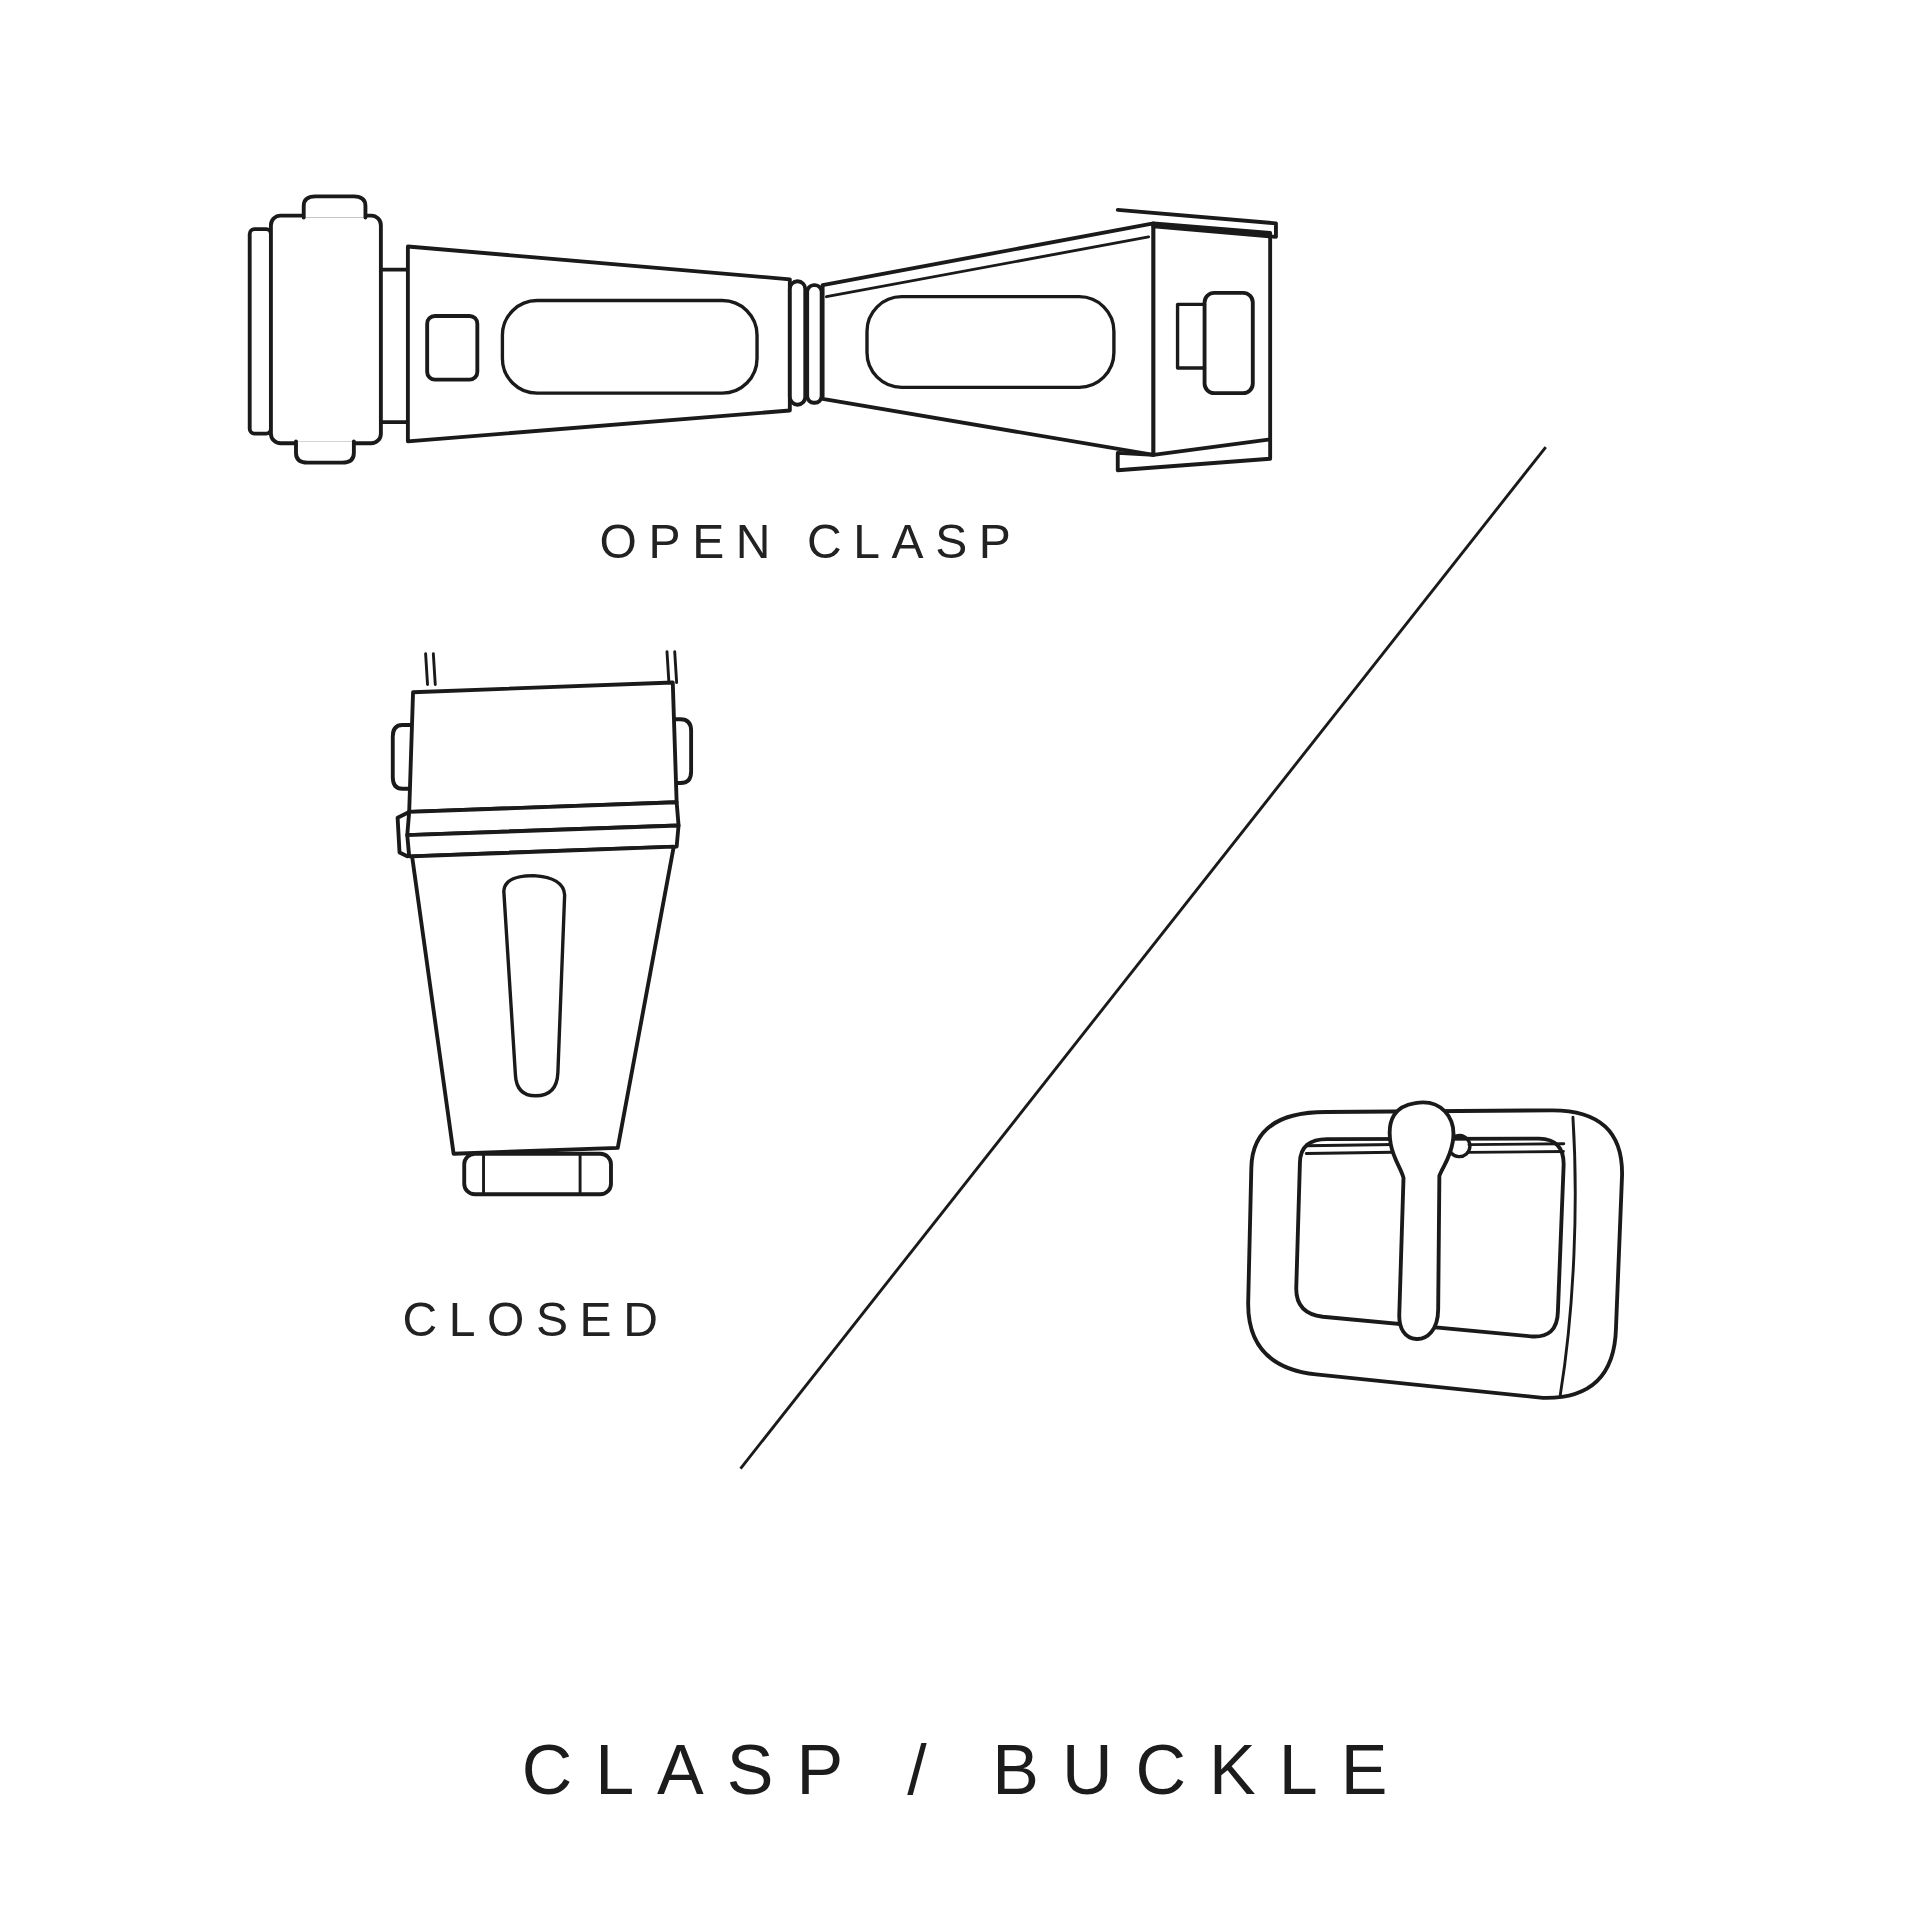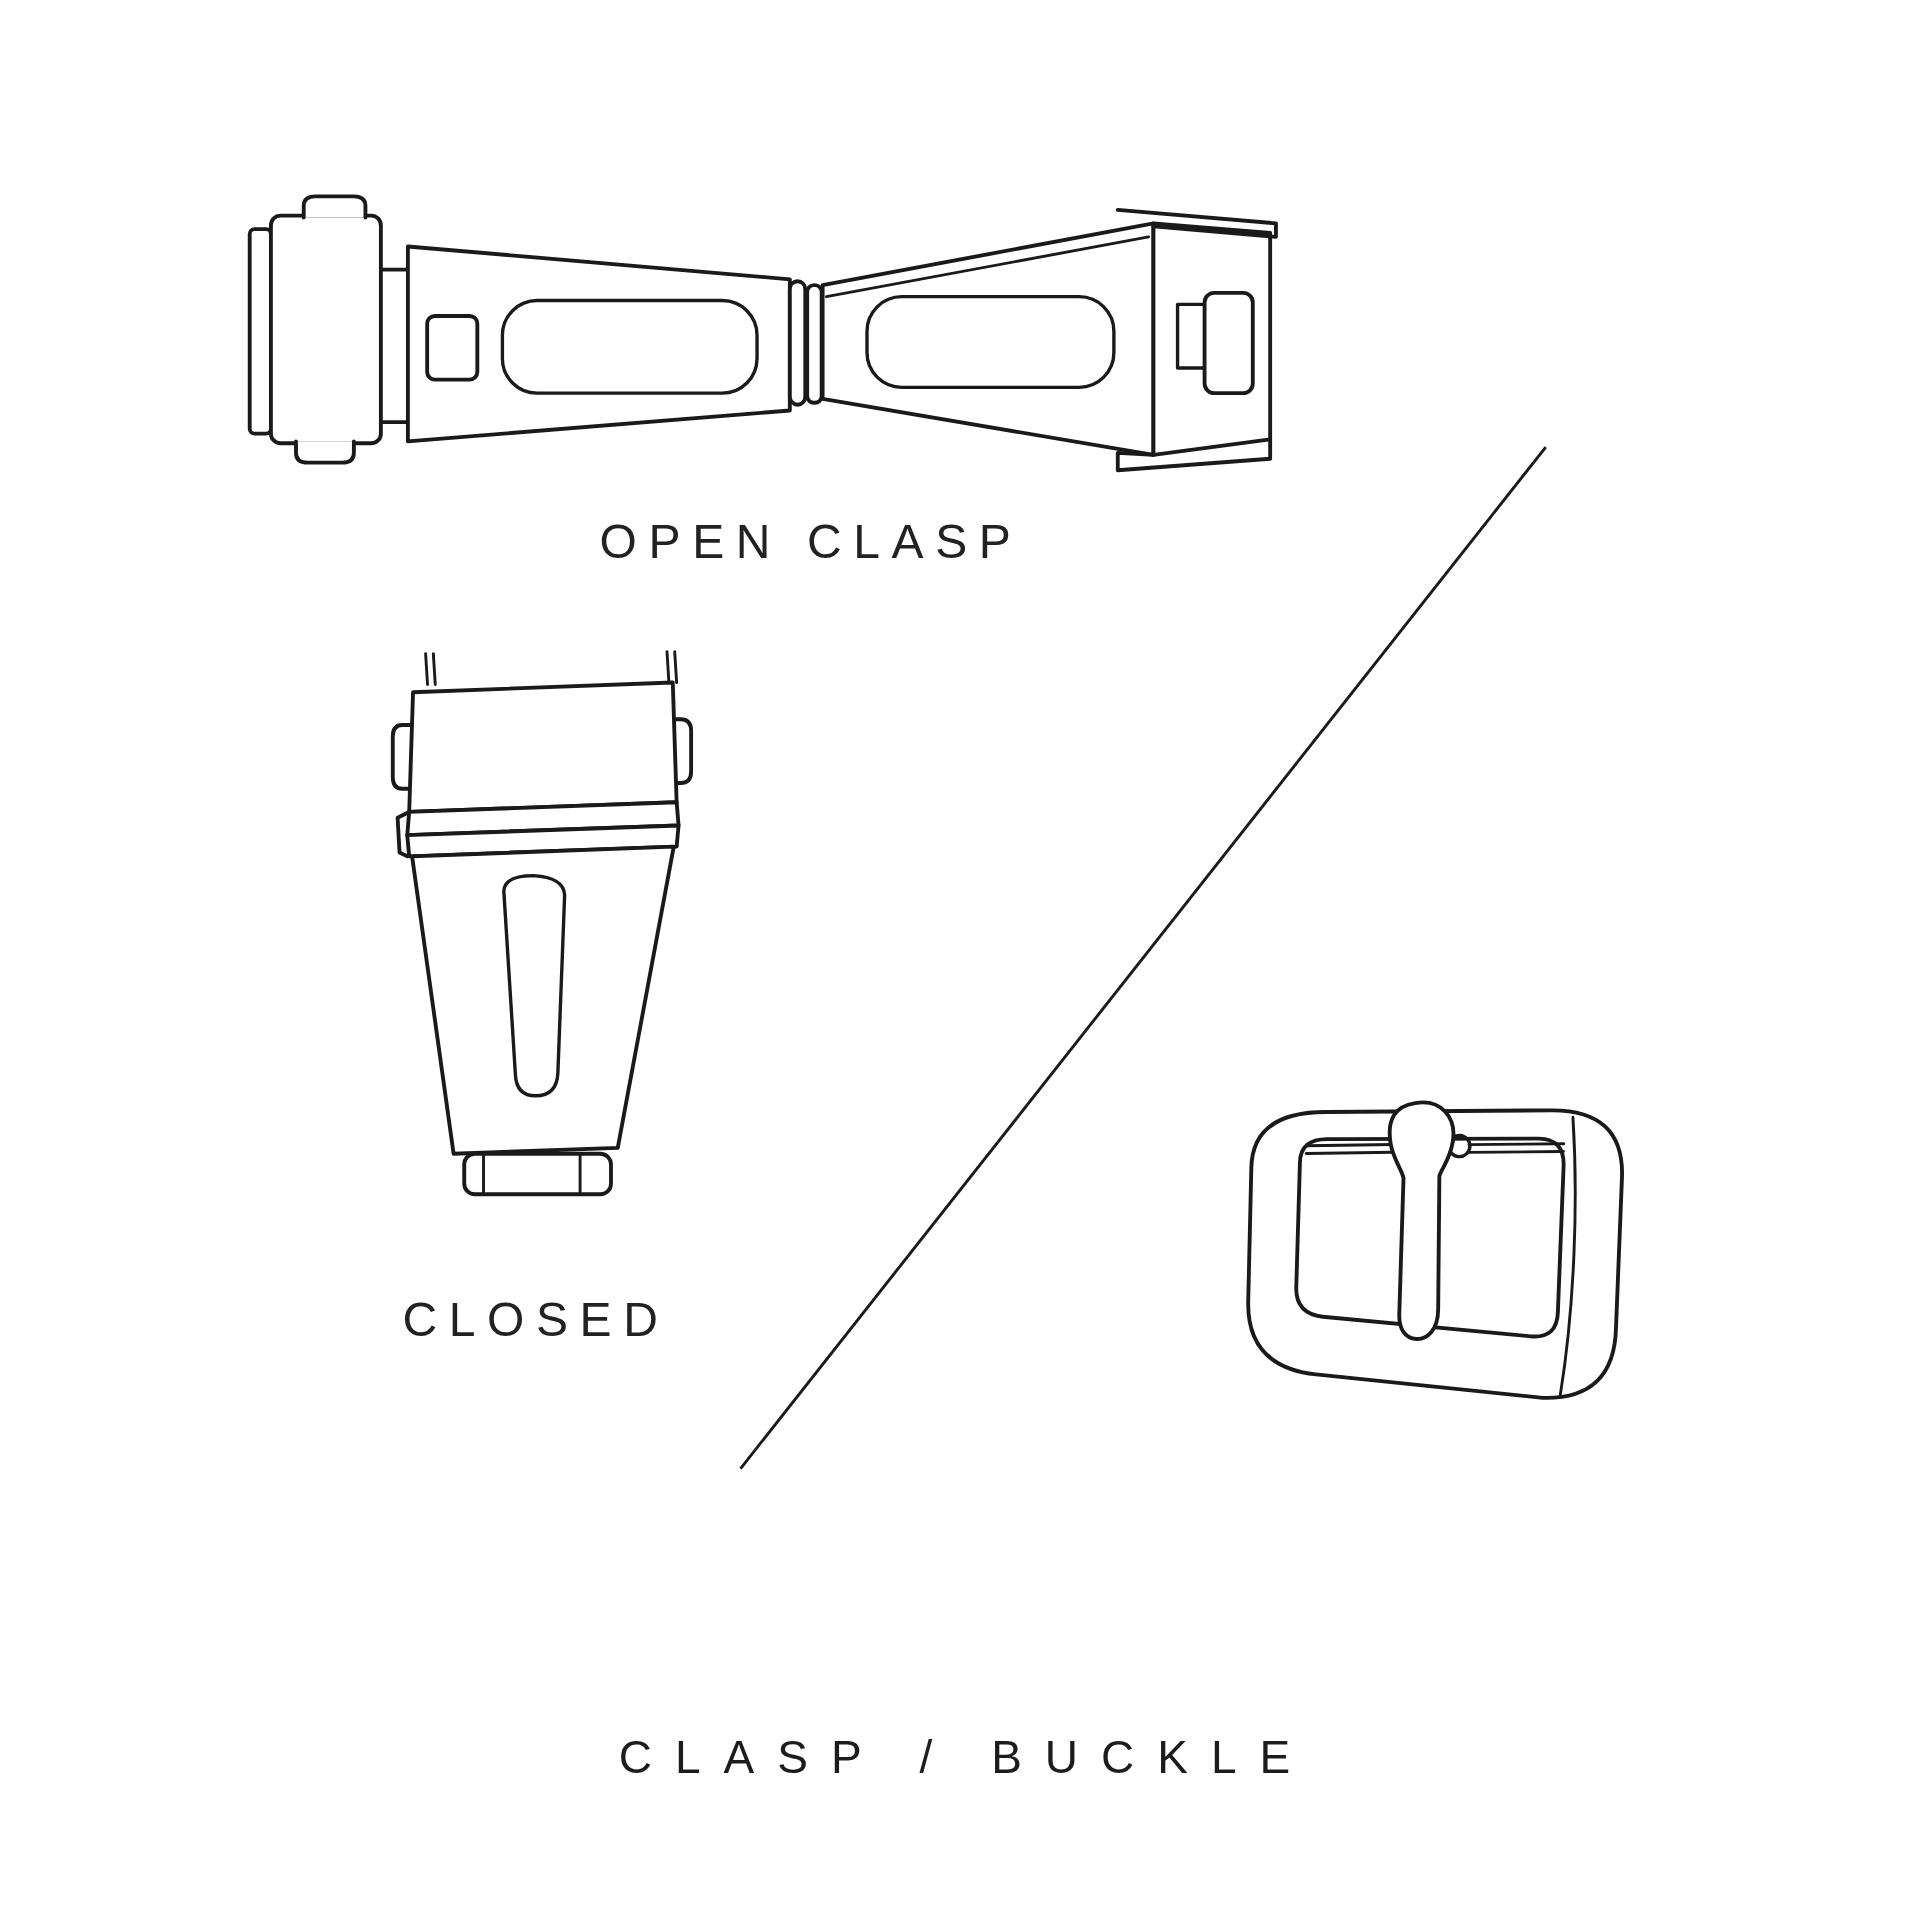--- a/index.html
+++ b/index.html
@@ -40,21 +40,21 @@
     white-space: nowrap;
   }
   .caption-open   { left: 811px; top: 514px; }
   .caption-closed { left: 536px; top: 1244px; margin-top: 48px; }
   .page-title {
     position: absolute;
     left: 966px;
     top: 1730px;
     transform: translateX(-50%);
     margin: 0;
-    font-size: 46px;
+    font-size: 70px;
     letter-spacing: 23px;
     font-weight: 400;
     color: #1c1c1c;
     white-space: nowrap;
   }
 </style>
 </head>
 <body>
 
 <div class="canvas">

